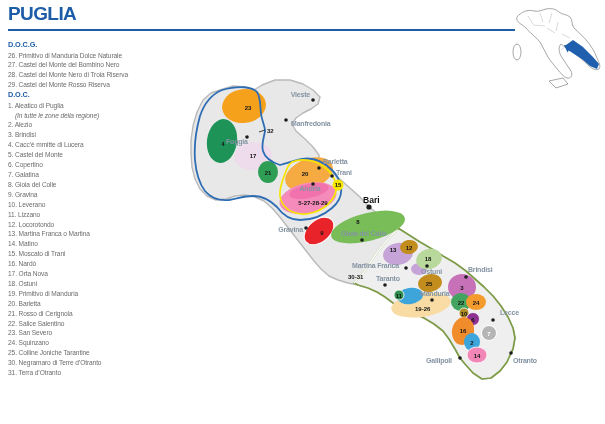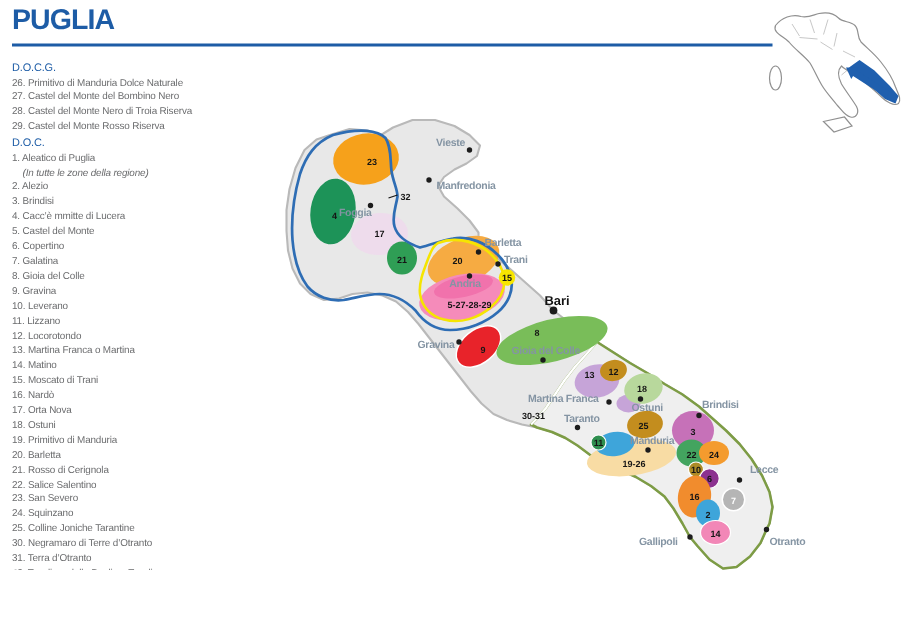--- a/index.html
+++ b/index.html
@@ -3,21 +3,21 @@
 <meta charset="utf-8">
 <style>
   html,body{margin:0;padding:0;background:#ffffff;}
   .page{position:relative;width:605px;height:380px;background:#fff;overflow:hidden;
         font-family:"Liberation Sans",sans-serif;border-radius:13px;}
   .title{position:absolute;left:8px;top:3px;font-size:19px;font-weight:bold;
          color:#1d5ca6;letter-spacing:-0.6px;}
   .rule{position:absolute;left:8px;top:29px;width:507px;height:2px;background:#1d5ca6;}
   .lists{position:absolute;left:8px;top:40px;width:180px;color:#6b6c6e;font-size:6.6px;
          letter-spacing:-0.1px;}
-  .list-heading{color:#1d5ca6;font-weight:normal;font-size:7.3px;margin:0 0 1.5px 0;}
+  .list-heading{color:#1d5ca6;font-weight:bold;font-size:7.3px;margin:0 0 1.5px 0;}
   .doc-heading{}
   .list-item{line-height:9.9px;white-space:nowrap;}
   .note{font-style:italic;padding-left:7px;}
   svg.mapsvg{position:absolute;left:0;top:0;}
   .city{fill:#8494a3;font-size:7px;font-weight:bold;letter-spacing:-0.2px;}
   .city-bari{fill:#121212;font-size:8.6px;font-weight:bold;}
   .znum{fill:#151515;font-size:6px;font-weight:bold;text-anchor:middle;}
   .znum-w{fill:#ffffff;}
   .glabel{fill:#151515;font-size:6px;font-weight:bold;}
 </style>

